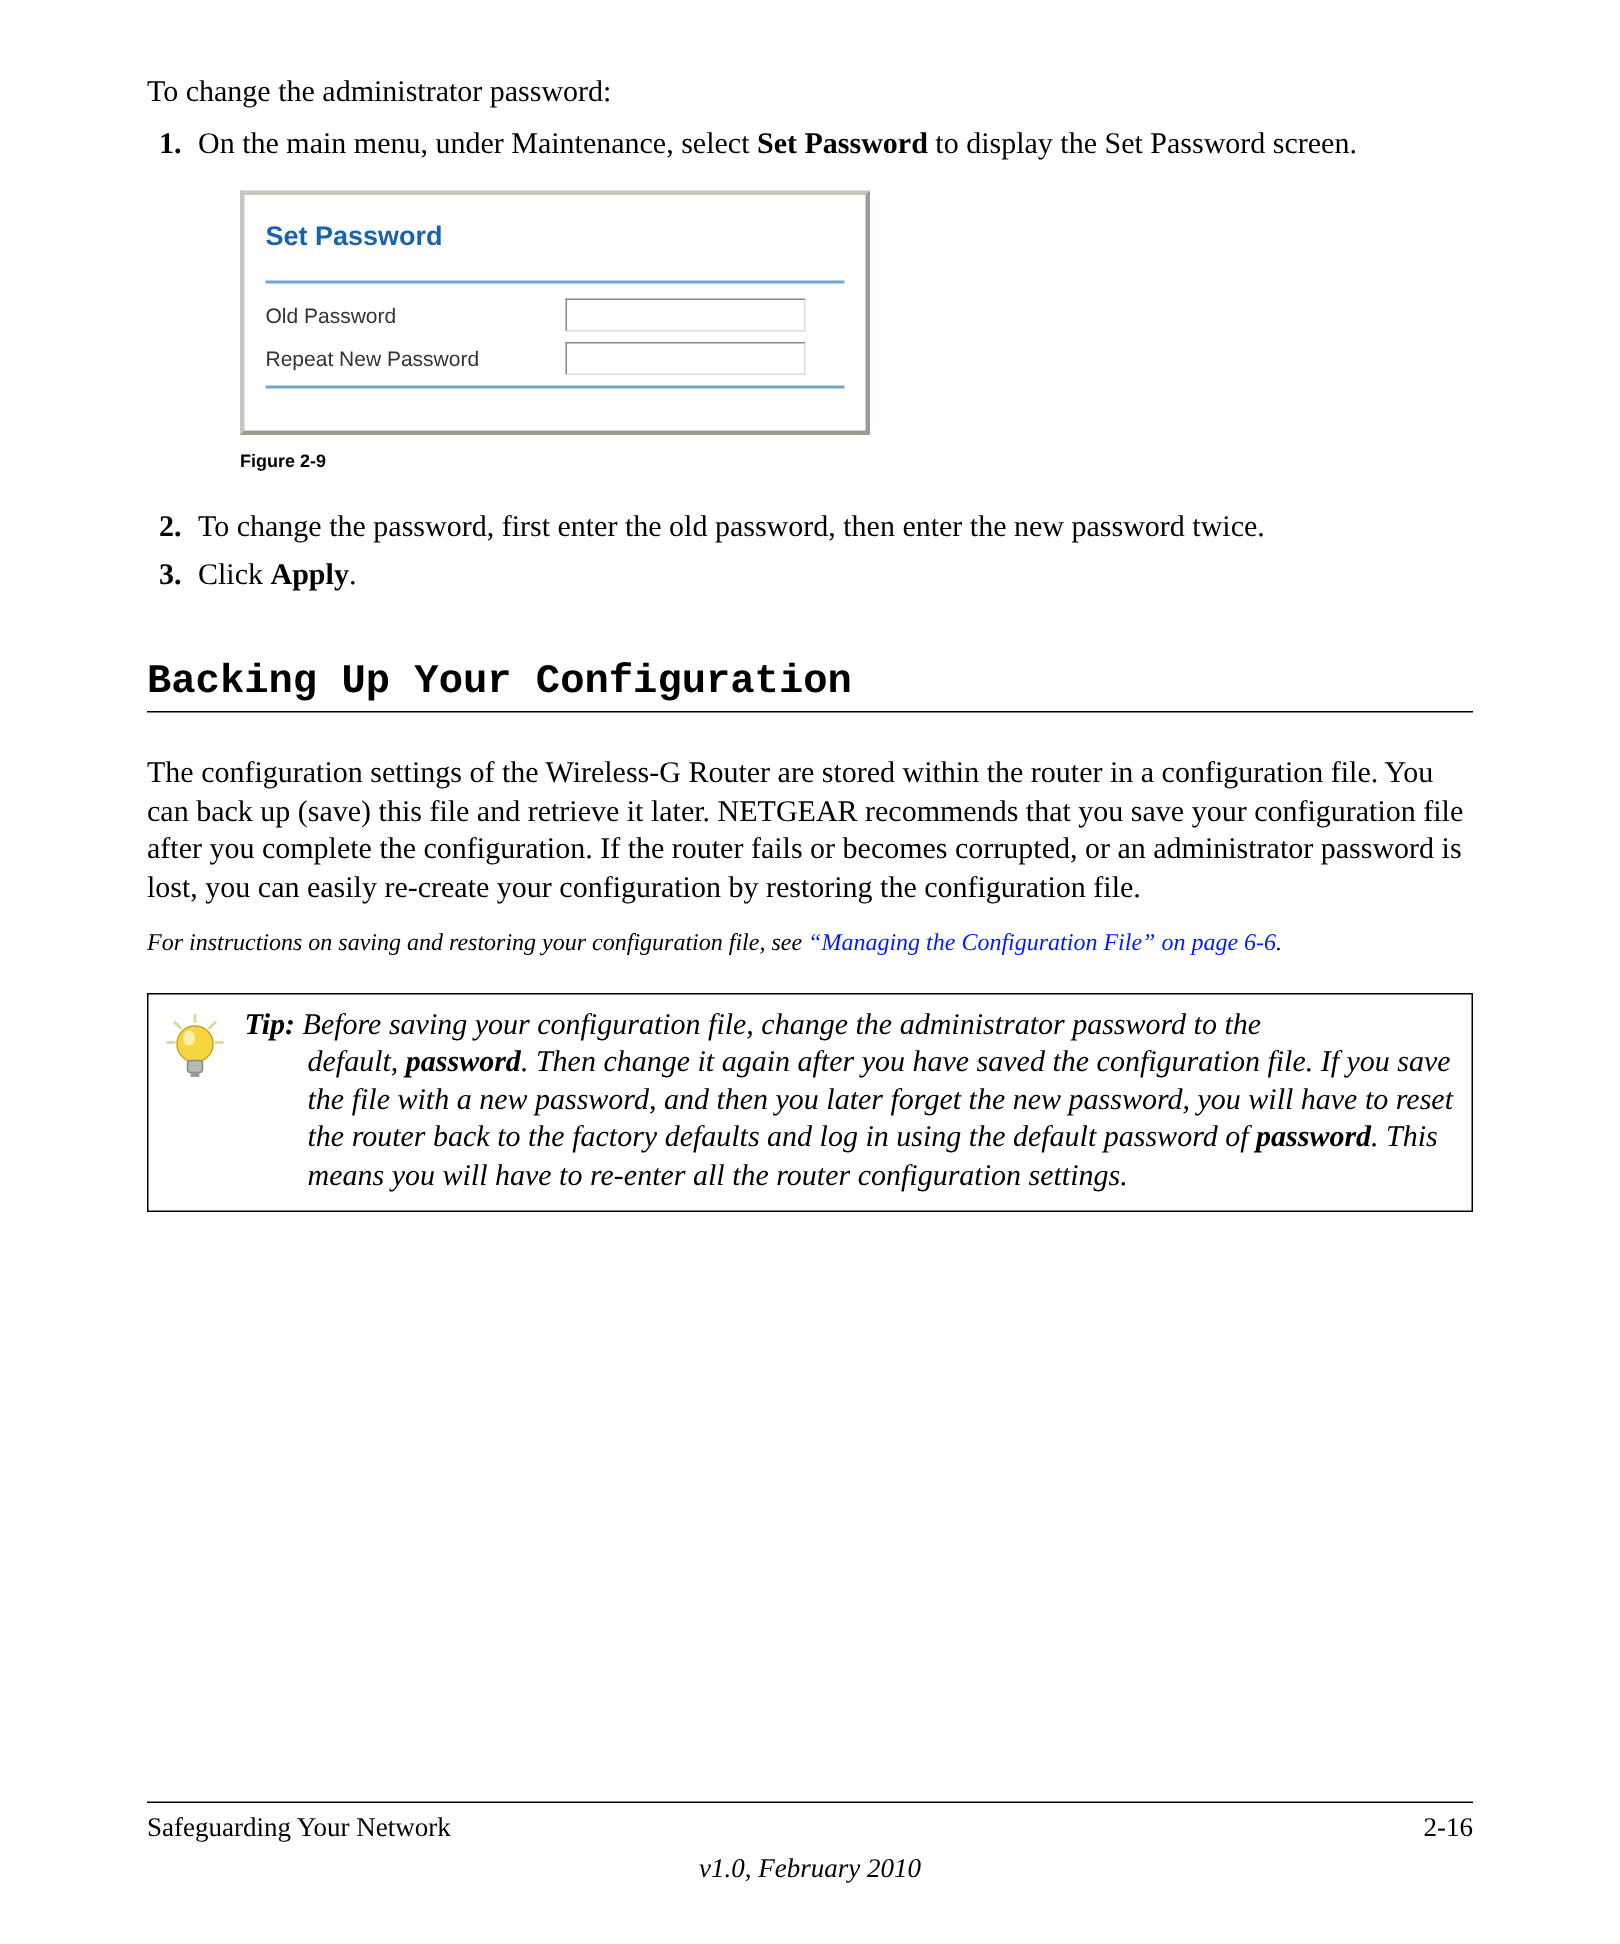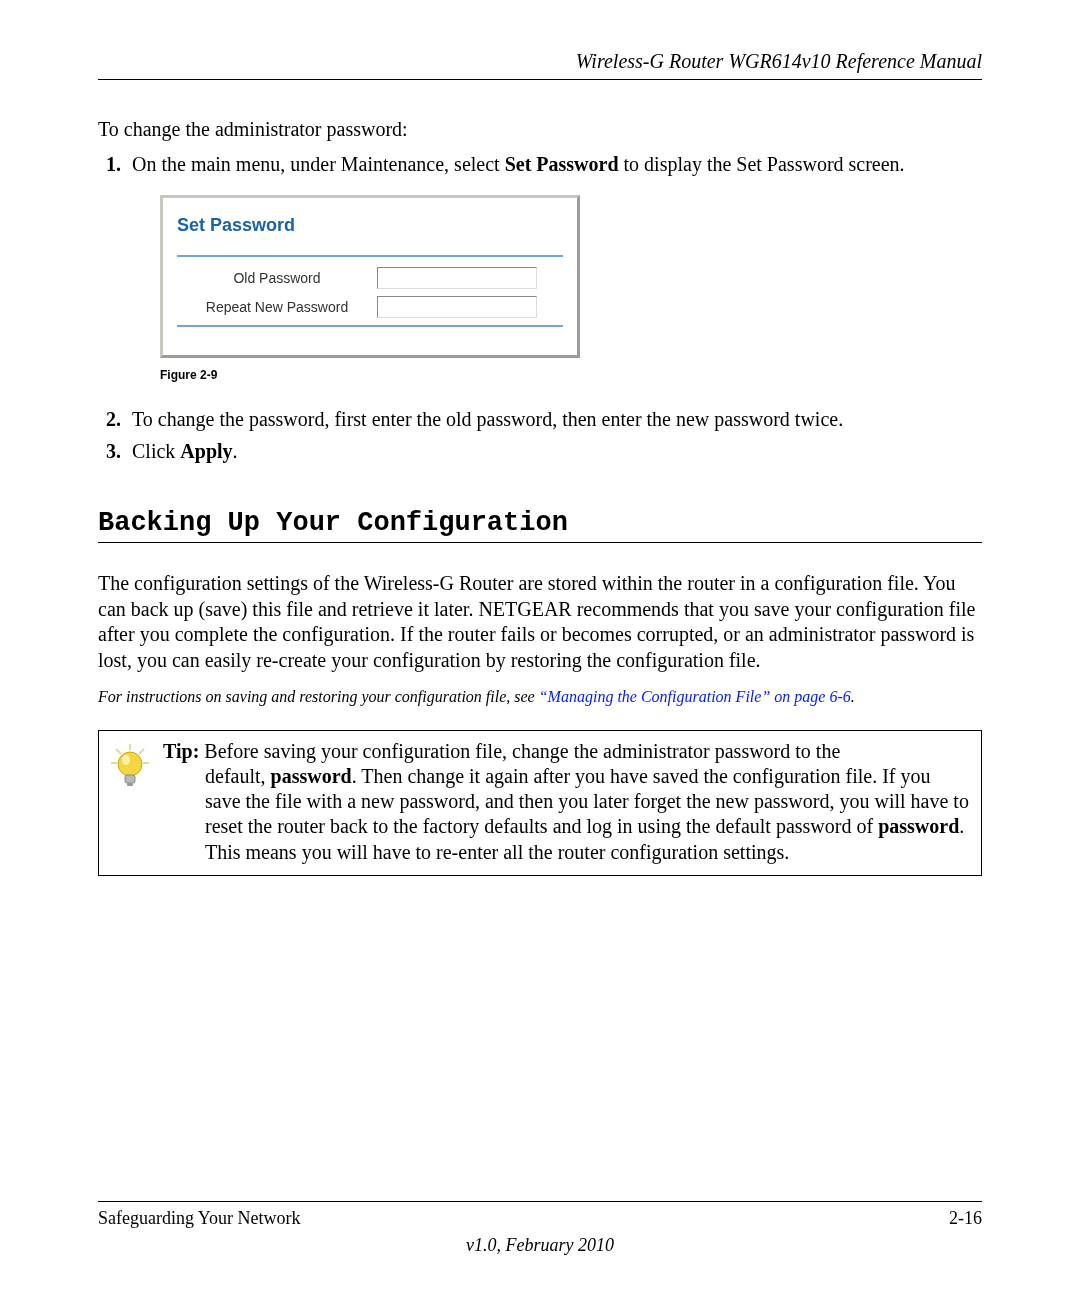--- a/index.html
+++ b/index.html
@@ -70,21 +70,20 @@
   }
   .dialog-row {
     display: flex;
     align-items: center;
     margin: 7px 0;
     font-size: 14px;
     color: #333;
   }
   .dialog-row .lbl {
     flex: 0 0 200px;
-    text-align: center;
   }
   .dialog-row .pwfield {
     width: 160px;
     height: 22px;
     border: 1px solid #888;
     border-right-color: #ddd;
     border-bottom-color: #ddd;
     background: #fff;
   }
   .dialog-btns {
@@ -138,20 +137,21 @@
     flex: 0 0 62px;
     display: flex;
     align-items: flex-start;
     justify-content: center;
     padding-top: 10px;
   }
   .tiptext {
     font-size: 20px;
     line-height: 1.26;
     padding: 8px 10px 10px 2px;
+    font-style: italic;
   }
   .tiptext .indent {
     display: block;
     padding-left: 42px;
   }
   .bulb-svg { width: 44px; height: 50px; }
   .footer {
     position: absolute;
     left: 98px;
     right: 98px;
@@ -169,23 +169,20 @@
     font-style: italic;
     font-size: 18px;
     margin-top: 6px;
   }
 </style>
 </head>
 <body>
 
 <div class="page">
 
-  <div class="header">
-    <span>Wireless-G Router WGR614v10 Reference Manual</span>
-  </div>
 
   <div class="intro-line">To change the administrator password:</div>
 
   <ol class="steps">
     <li>
       <span>On the main menu, under Maintenance, select </span><span class="bold">Set Password</span><span> to display the Set Password screen.</span>
 
       <div class="dialog-wrap">
         <div class="dialog">
           <div class="dialog-title">Set Password</div>

